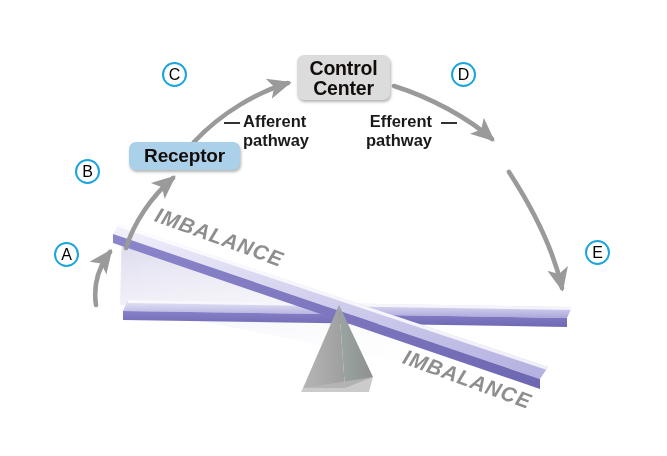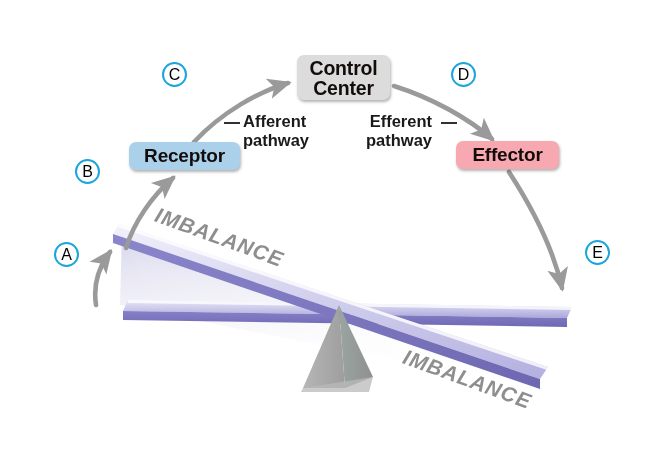--- a/index.html
+++ b/index.html
@@ -228,23 +228,20 @@
     <span>Receptor</span>
   </div>
 
   <div class="node" id="node-control-center">
     <span>
       <span>Control</span><br>
       <span>Center</span>
     </span>
   </div>
 
-  <div class="node" id="node-effector">
-    <span>Effector</span>
-  </div>
 
   <div class="pathway-label" id="label-afferent">
     <div>Afferent</div>
     <div>pathway</div>
   </div>
 
   <div class="pathway-label" id="label-efferent">
     <div>Efferent</div>
     <div>pathway</div>
   </div>

